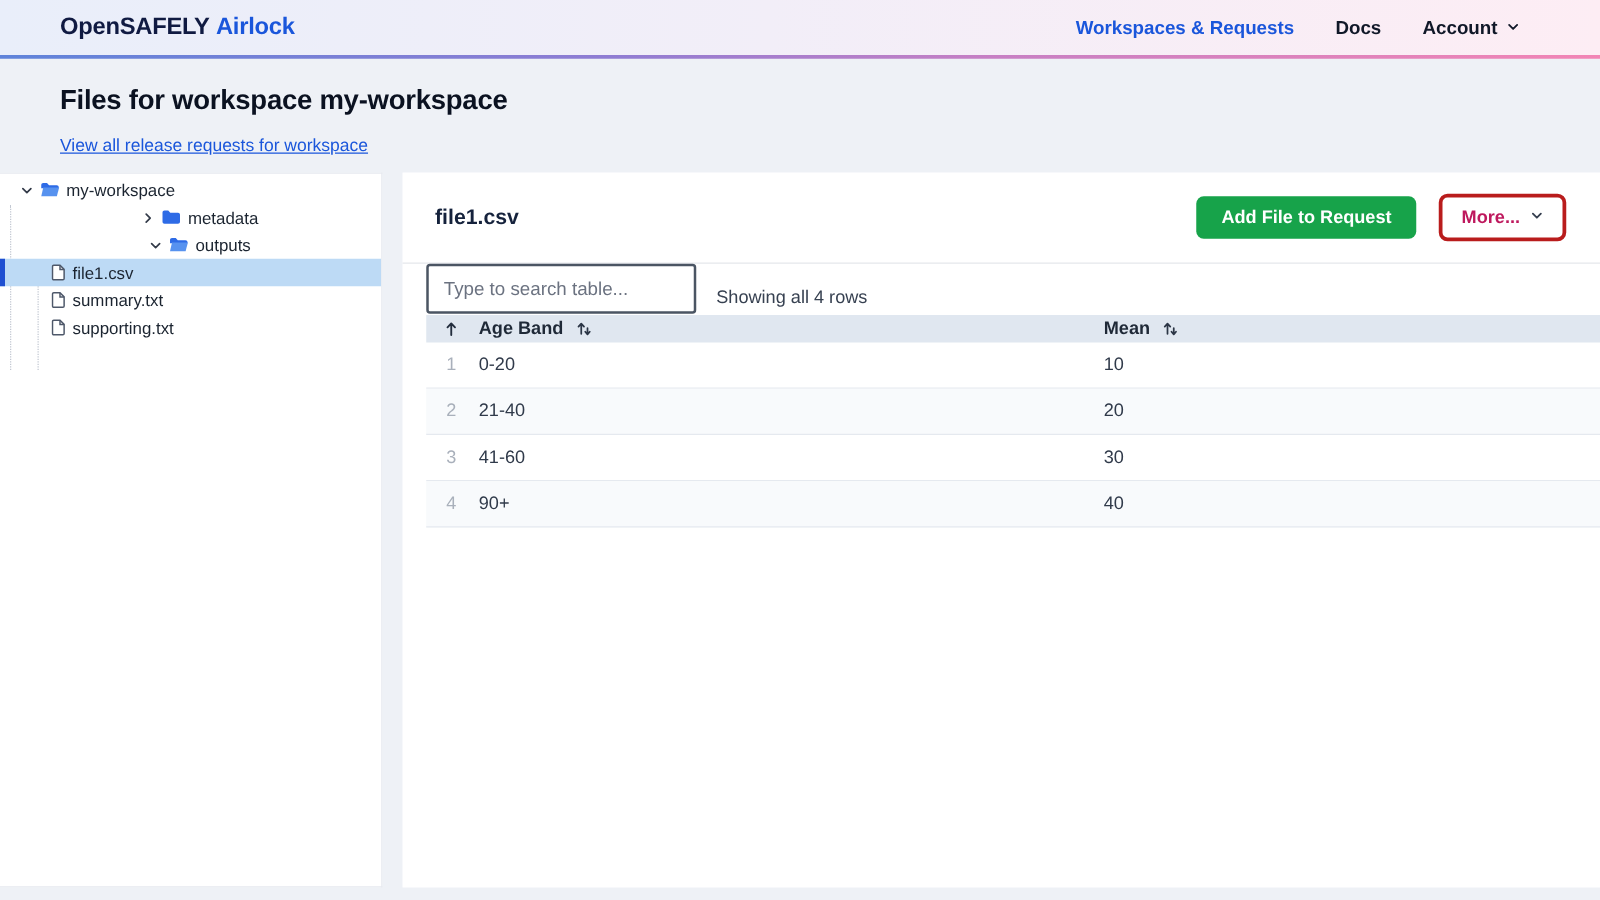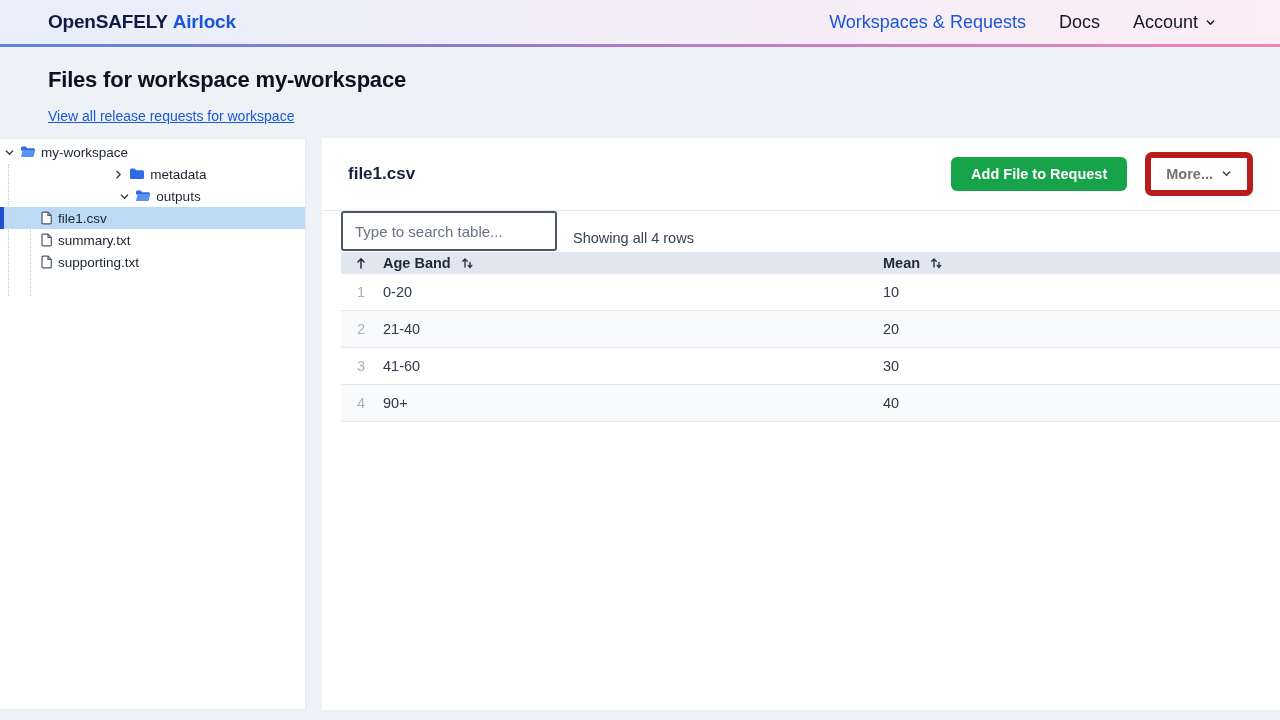--- a/index.html
+++ b/index.html
@@ -18,21 +18,21 @@
     padding:0 64px 0 48px;
   }
   .topnav-rule {
     height:3px;
     background:linear-gradient(90deg,#5f83da 0%,#8f7cd3 38%,#c77fc4 62%,#f285b5 100%);
   }
   .logo { font-size:19px; font-weight:700; letter-spacing:-0.2px; cursor:pointer; }
   .logo .p1 { color:#101a42; }
   .logo .p2 { color:#1a56db; margin-left:5px; }
   .nav-links { display:flex; align-items:center; gap:33px; }
-  .nav-link { font-size:18px; font-weight:400; color:#101828; cursor:pointer; text-decoration:none; }
+  .nav-link { font-size:15px; font-weight:700; color:#101828; cursor:pointer; text-decoration:none; }
   .nav-link.blue { color:#1a56db; }
   .account { display:flex; align-items:center; gap:7px; cursor:pointer; }
   .account svg { margin-top:2px; }
 
   
   .page-head { padding:20px 48px 0 48px; height:91px; }
   .page-head h1 { font-size:22px; font-weight:700; color:#0b1221; letter-spacing:-0.2px; }
   .page-head a {
     display:inline-block; margin-top:15px; font-size:14px; color:#1a56db;
     text-decoration:underline; cursor:pointer;
@@ -49,40 +49,40 @@
   
   .guide { position:absolute; border-left:1px dotted #c2c8d2; width:0; }
   .guide1 { left:8px; top:25px; height:132px; }
   .guide2 { left:30px; top:69px; height:88px; }
   .tree-row {
     position:relative; height:22px; display:flex; align-items:center; gap:5px;
     font-size:13.5px; color:#1b2430; cursor:pointer; white-space:nowrap;
   }
   .tree-row .twisty { width:12px; display:flex; justify-content:center; flex:none; }
   .tree-row .ticon { display:flex; flex:none; }
-  .lvl0 { padding-left:3px; }
+  .lvl0 { padding-left:3px;margin-left:12px; }
   .lvl1 { padding-left:14px;justify-content:center; }
   .lvl2 { padding-left:41px; }
   .tree-row.selected { background:#bddaf5; border-left:4px solid #1e4fd1; }
   .tree-row.selected.lvl2 { padding-left:37px; }
 
   
   .panel-head {
     height:72px; display:flex; align-items:center; justify-content:space-between;
     padding:0 27px 0 26px;
   }
   .file-title { font-size:17px; font-weight:700; color:#15223c; }
   .head-actions { display:flex; align-items:center; gap:18px; }
   .btn-green {
     background:#17a34a; color:#ffffff; border:none; border-radius:6px;
     font-family:inherit; font-size:14.5px; font-weight:700;
     padding:9px 20px; cursor:pointer;
   }
   .btn-more {
-    background:#ffffff; color:#737373; border:6px solid #b91c1c; border-radius:7px;
+    background:#ffffff; color:#be185d; border:3px solid #b91c1c; border-radius:7px;
     font-family:inherit; font-size:14.5px; font-weight:700;
     padding:8px 15px; cursor:pointer; display:flex; align-items:center; gap:8px;text-align:center;
   }
 
   
   .toolbar {
     border-top:1px solid #e5e7eb; height:42px; display:flex; align-items:flex-start;
     padding-left:19px;
   }
   .search-input {

